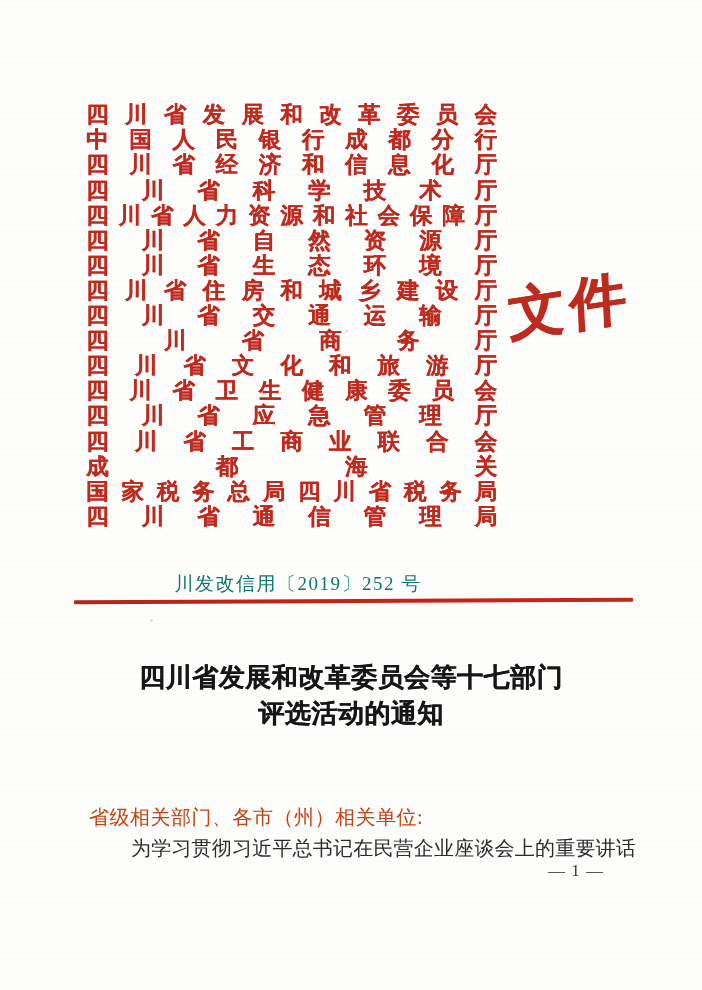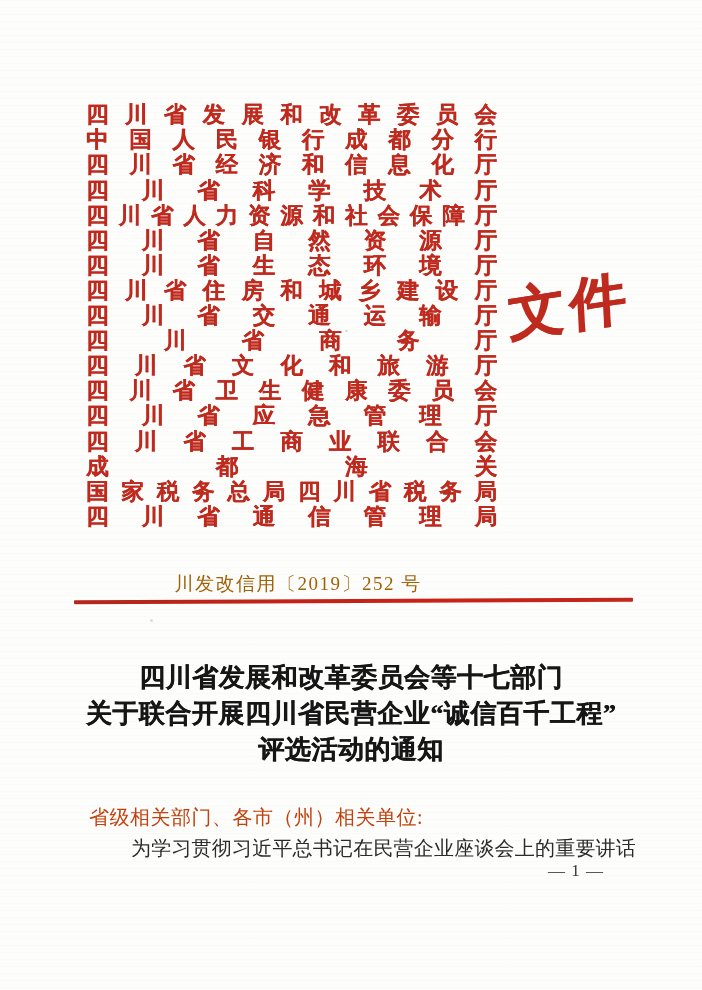--- a/index.html
+++ b/index.html
@@ -55,21 +55,21 @@
     text-shadow: 1px 0 0 var(--red);
   }
 
   
   .doc-number {
     position: absolute;
     left: 0; top: 571px;
     width: 596px;
     text-align: center;
     font-size: 19px;
-    color: #a16207;
+    color: #0f766e;
     letter-spacing: 1.5px;
   }
 
   
   .red-line {
     position: absolute;
     left: 74px; top: 599px;
     width: 559px; height: 4px;
     background: linear-gradient(90deg, #b2271c, #cb2015 55%, #c3271c);
     transform: rotate(-0.25deg);
@@ -323,21 +323,20 @@
   </div>
 
 <div class="stamp">文件</div>
 
 <div class="doc-number">川发改信用〔2019〕252 号</div>
 
 <div class="red-line"></div>
 
 <div class="title-block">
   <div>四川省发展和改革委员会等十七部门</div>
-  <div>关于联合开展四川省民营企业“诚信百千工程”</div>
   <div>评选活动的通知</div>
 </div>
 
 <div class="salutation">省级相关部门、各市（州）相关单位:</div>
 
 <div class="body-line">为学习贯彻习近平总书记在民营企业座谈会上的重要讲话</div>
 
 <div class="page-number">— 1 —</div>
 
 <div class="speck s1"></div>

